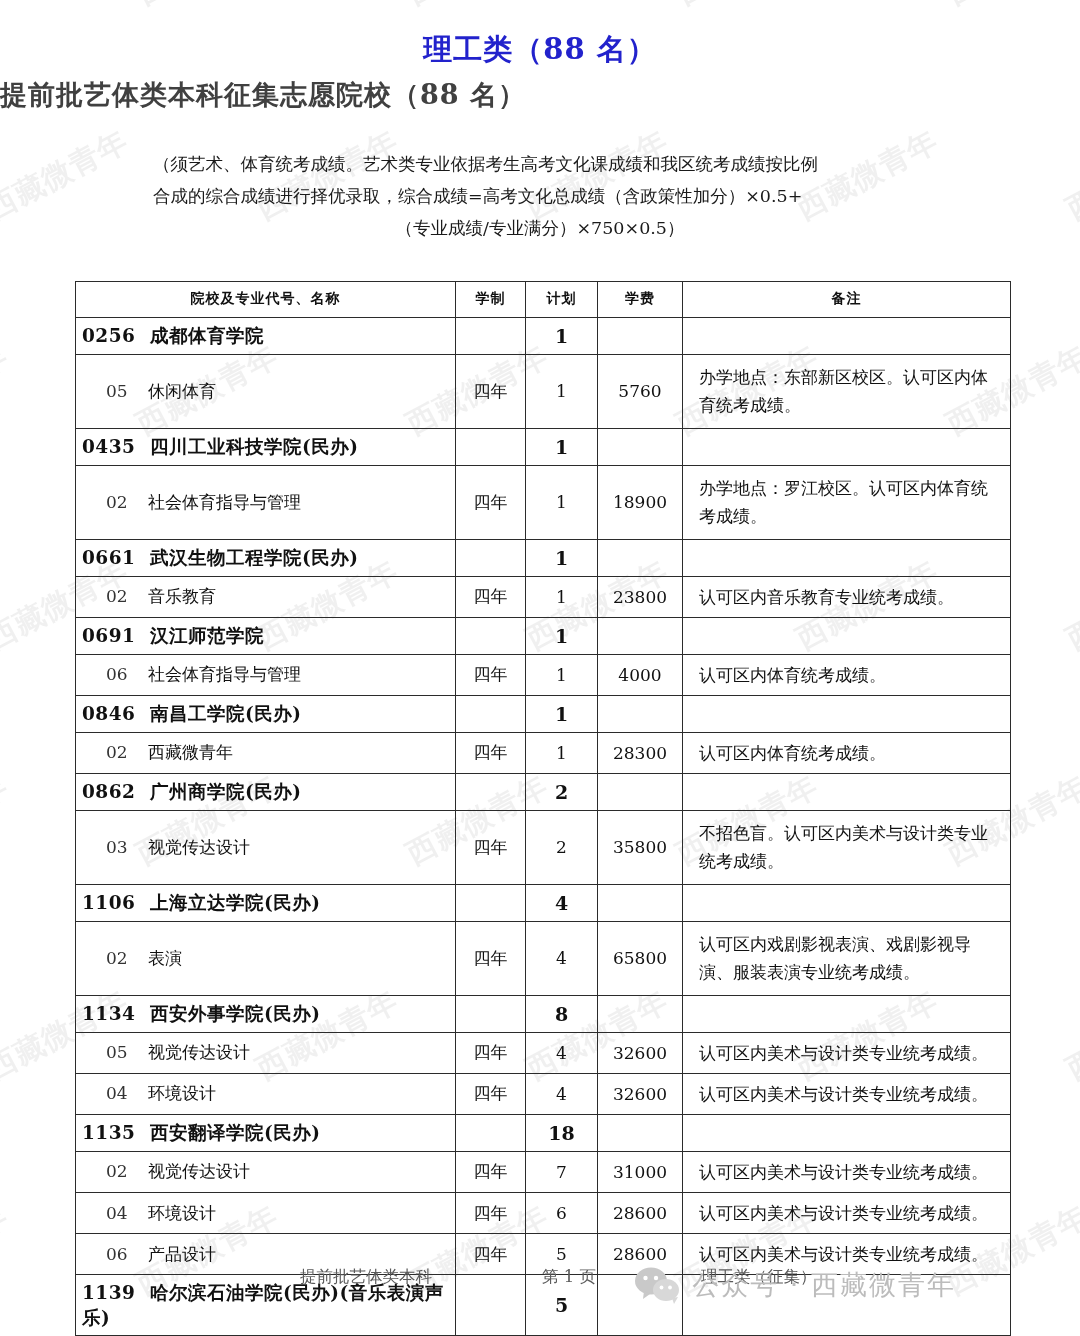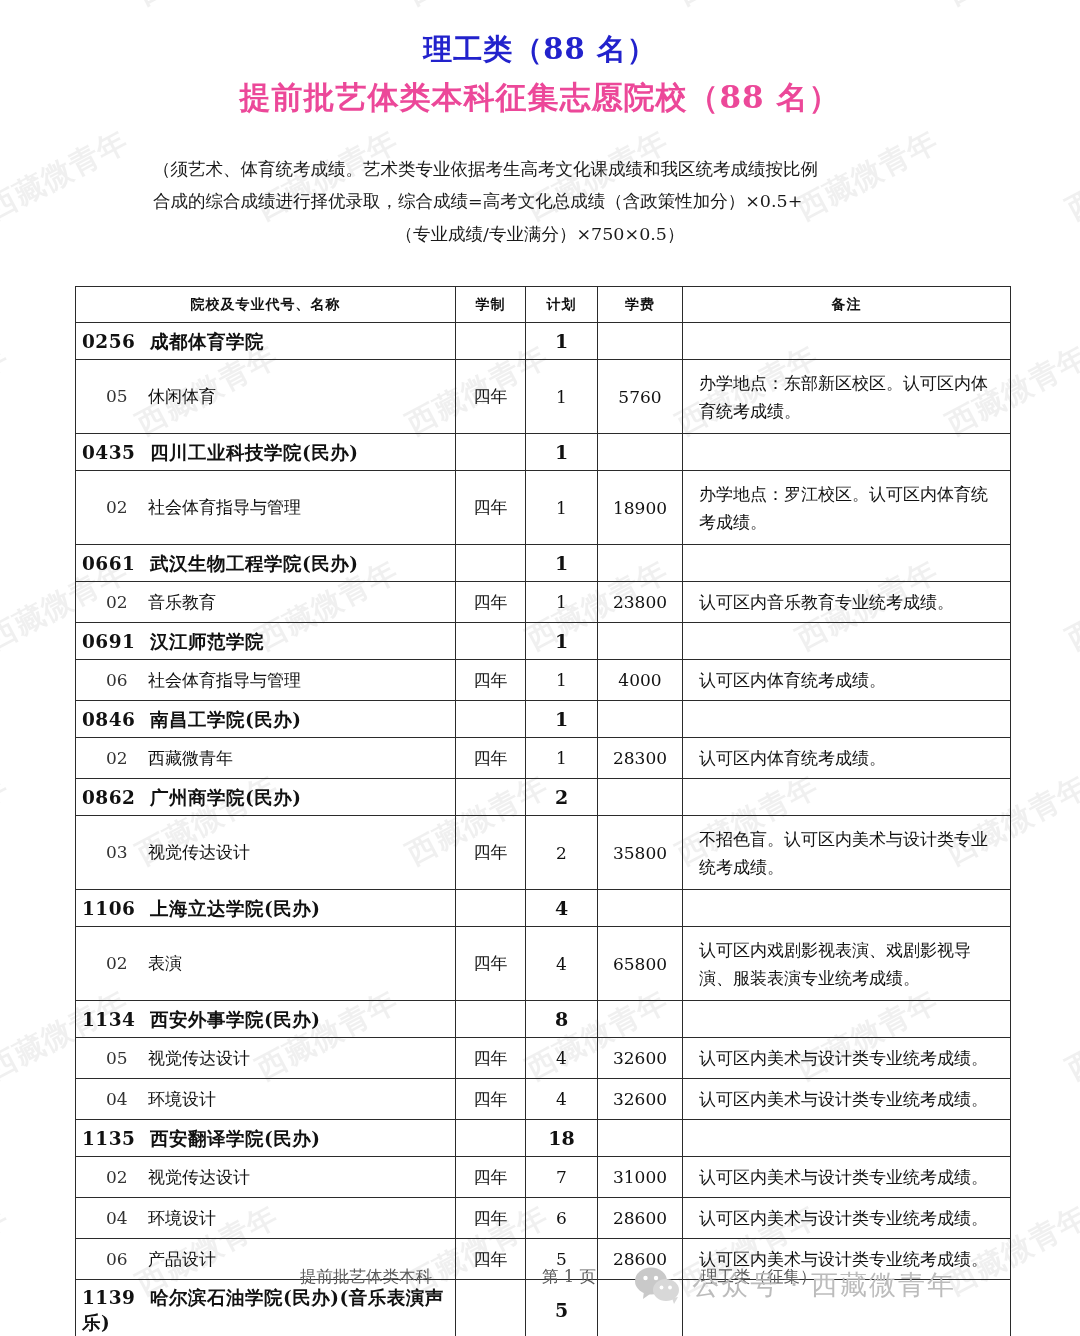--- a/index.html
+++ b/index.html
@@ -44,24 +44,24 @@
   .title-main {
     text-align: center;
     color: #2222cc;
     font-weight: 700;
     font-size: 29px;
     letter-spacing: 1px;
     padding-top: 30px;
     line-height: 1.35;
   }
   .title-sub {
-    text-align: center;
-    color: #ec4899;
-    font-weight: 700;
-    font-size: 31px;
+    text-align: left;
+    color: #404040;
+    font-weight: 700;
+    font-size: 27px;
     letter-spacing: 1px;
     padding-top: 8px;
     line-height: 1.35;
   }
 
   .intro {
     margin: 34px auto 0 auto;
     width: 790px;
     color: #1a1a1a;
     font-size: 17.5px;

